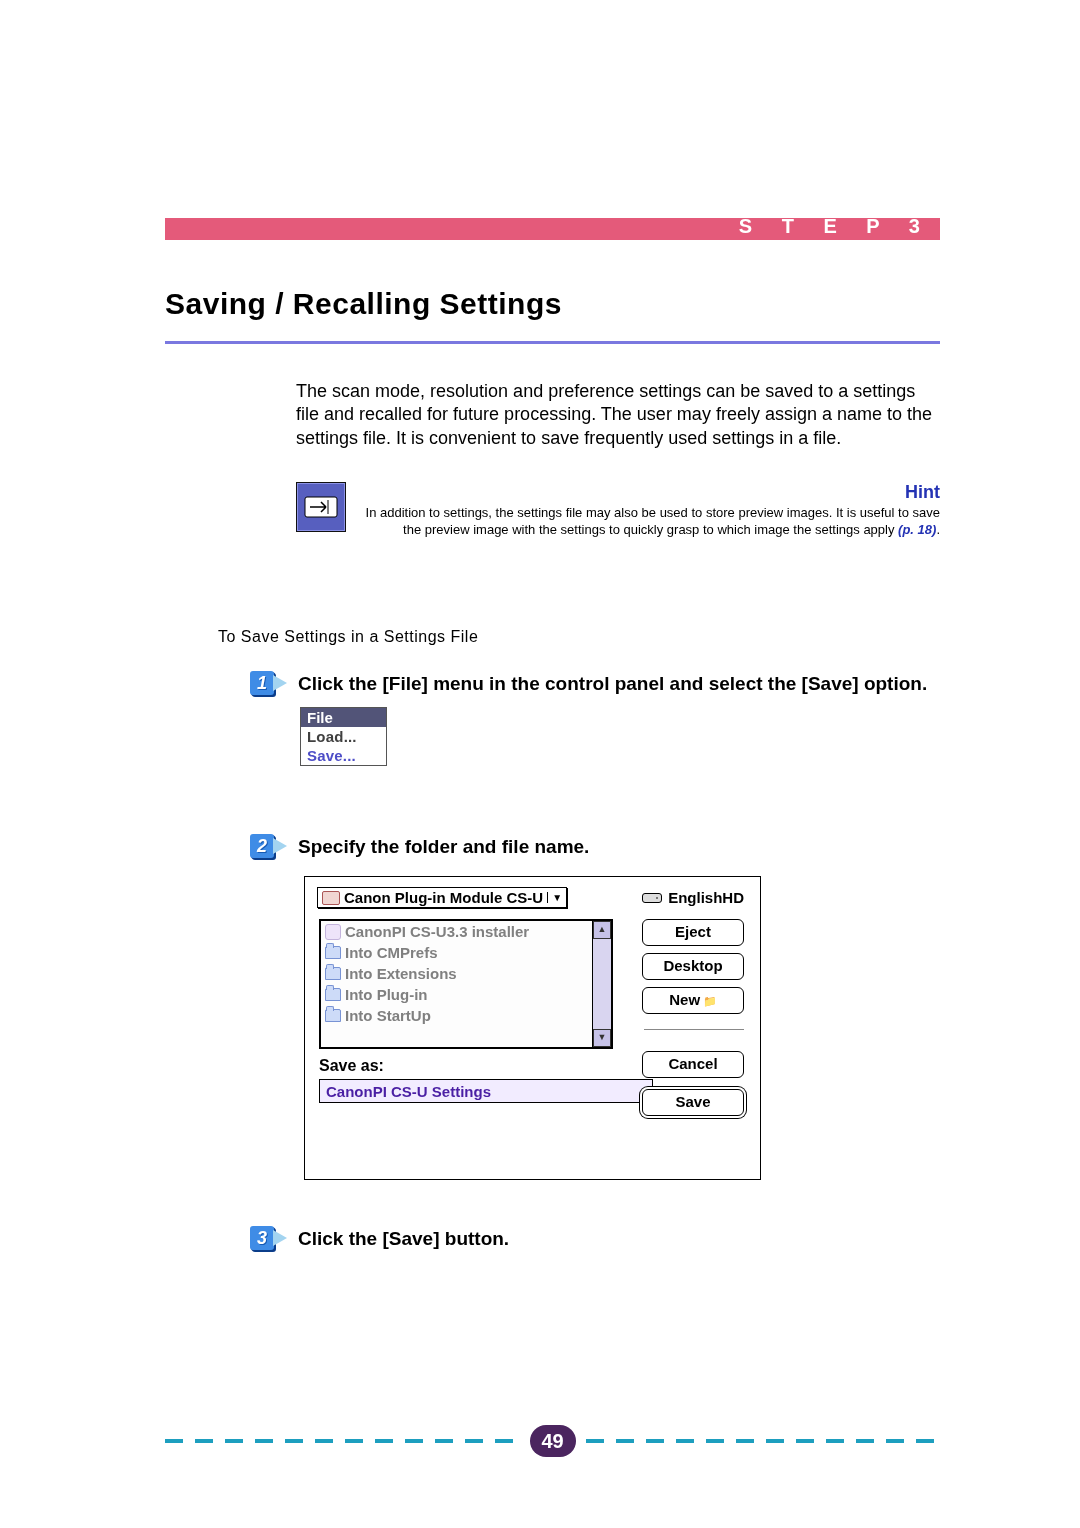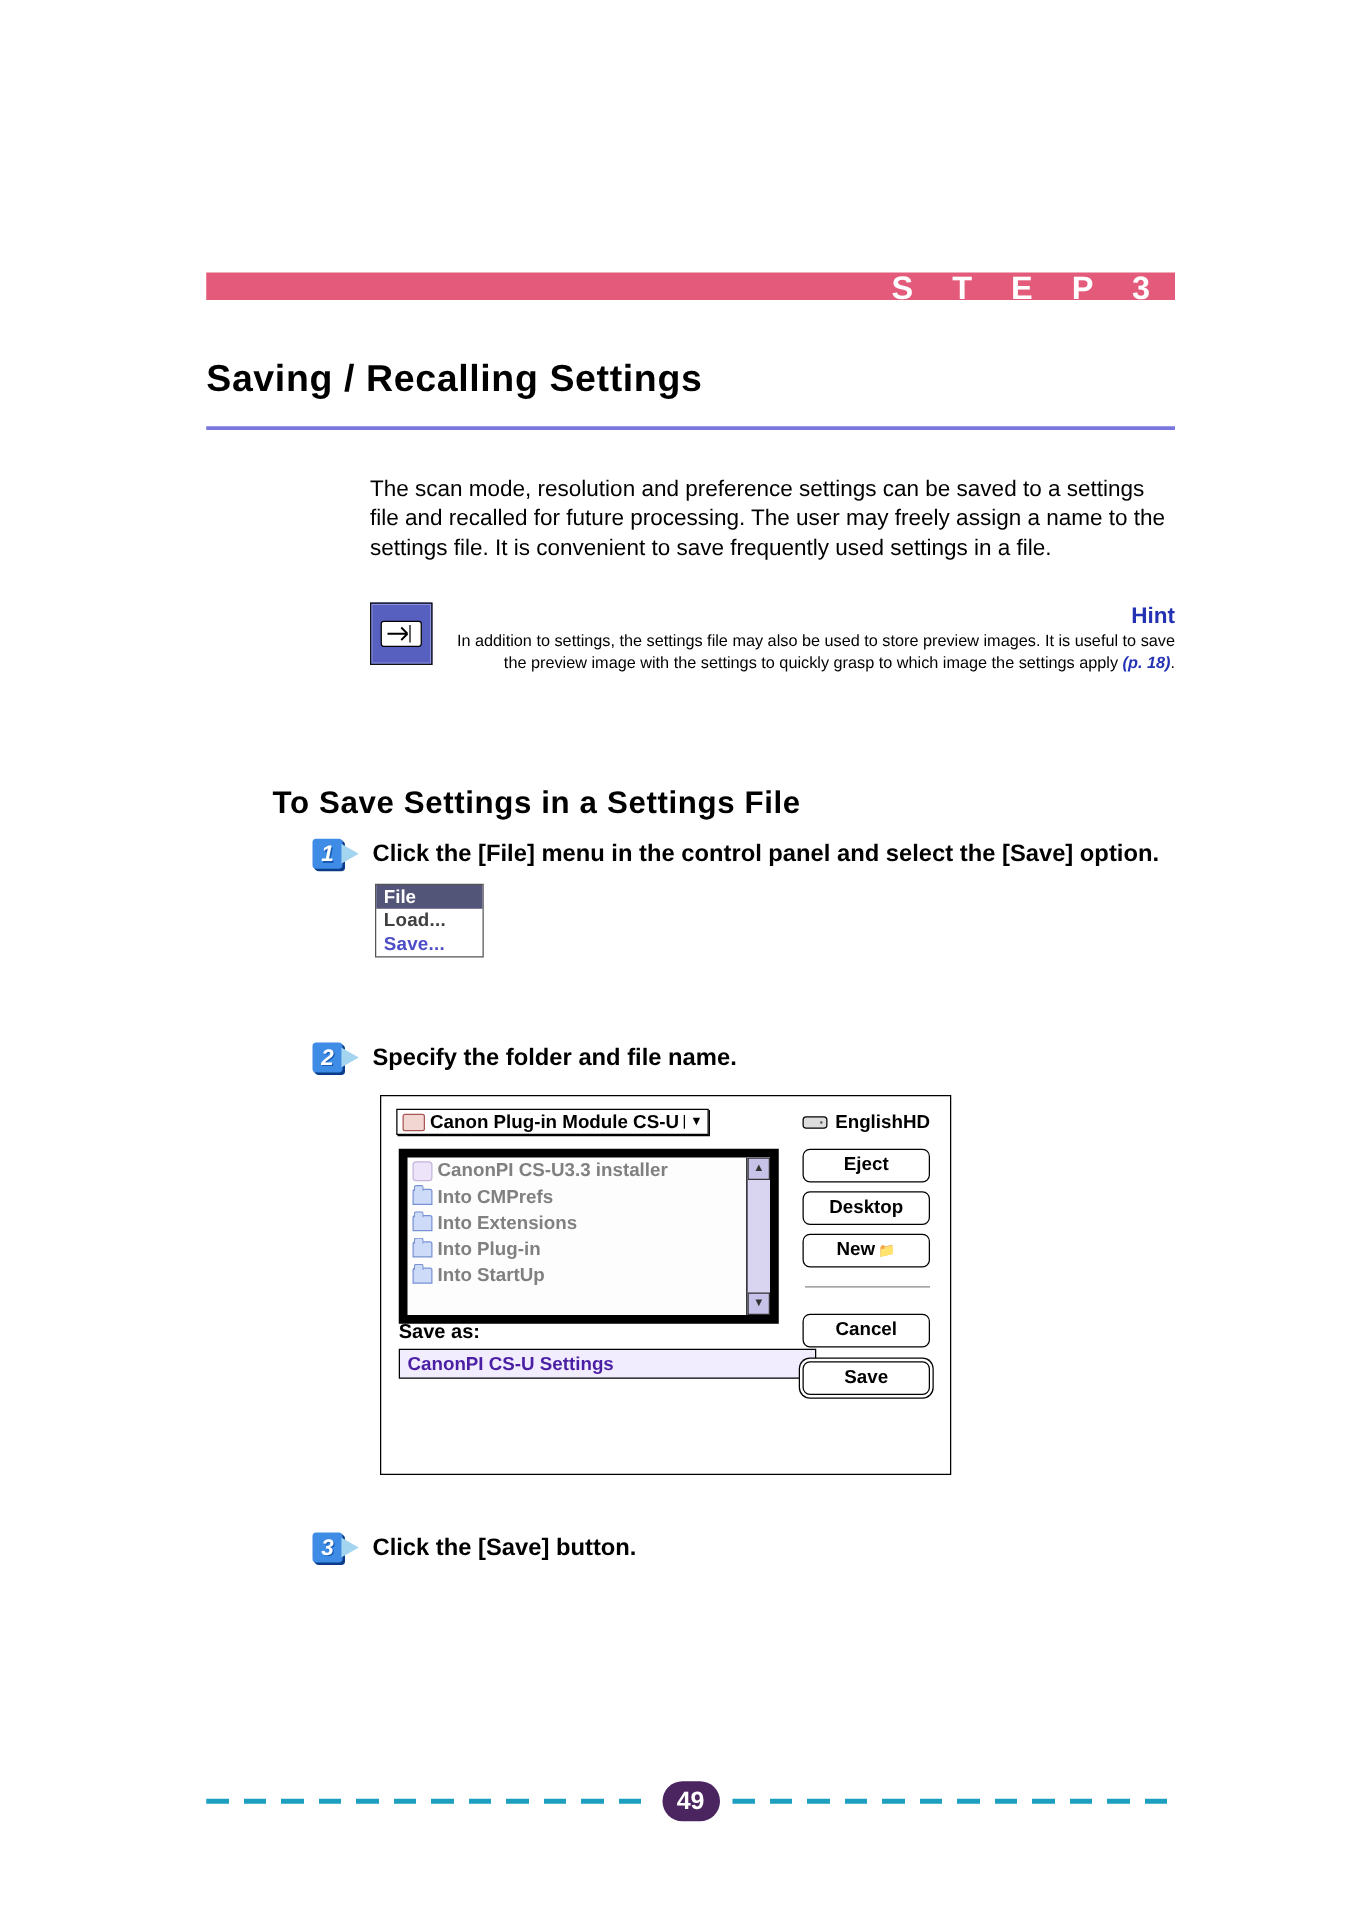--- a/index.html
+++ b/index.html
@@ -24,21 +24,21 @@
     top: 218px;
     height: 22px;
     background: #e45a7a;
   }
   .step-label {
     position: absolute;
     right: 8px;
     top: -3px;
     color: #fff;
     font-family: "ITC Officina Sans", "Trebuchet MS", sans-serif;
-    font-size: 26px;
+    font-size: 20px;
     font-weight: 800;
     letter-spacing: 12px;
   }
 
   .main-title {
     position: absolute;
     left: 165px;
     right: 140px;
     top: 287px;
     font-family: "ITC Officina Sans", "Frutiger", "Tahoma", sans-serif;
@@ -93,22 +93,22 @@
     font-style: italic;
     font-weight: 700;
   }
 
   .subheading {
     position: absolute;
     left: 218px;
     right: 140px;
     top: 628px;
     font-family: "ITC Officina Sans", "Frutiger", "Tahoma", sans-serif;
-    font-weight: 700;
-    font-size: 25px;
+    font-weight: 400;
+    font-size: 16px;
     letter-spacing: 0.5px;
   }
 
   .step-block { position: absolute; left: 252px; right: 140px; }
   .step1 { top: 673px; }
   .step2 { top: 836px; }
   .step3 { top: 1228px; }
 
   .step-marker {
     position: absolute;
@@ -220,21 +220,21 @@
   }
   .drive-icon::after { content:''; position:absolute; right:3px; top:3px; width:2px; height:2px; background:#555; border-radius:50%;}
 
   .sdlg-listbox {
     position: absolute;
     left: 14px;
     top: 42px;
     width: 290px;
     height: 126px;
     background: #fdfdfd;
-    border: 7px solid #000000;
+    border: 2px solid #000000;
   }
   .sdlg-list-inner {
     position: absolute;
     left: 0; top: 0; bottom: 0; right: 18px;
     overflow: hidden;
     font-size: 15px;
     font-weight: 700;
   }
   .sdlg-list-inner div {
     display: flex;

